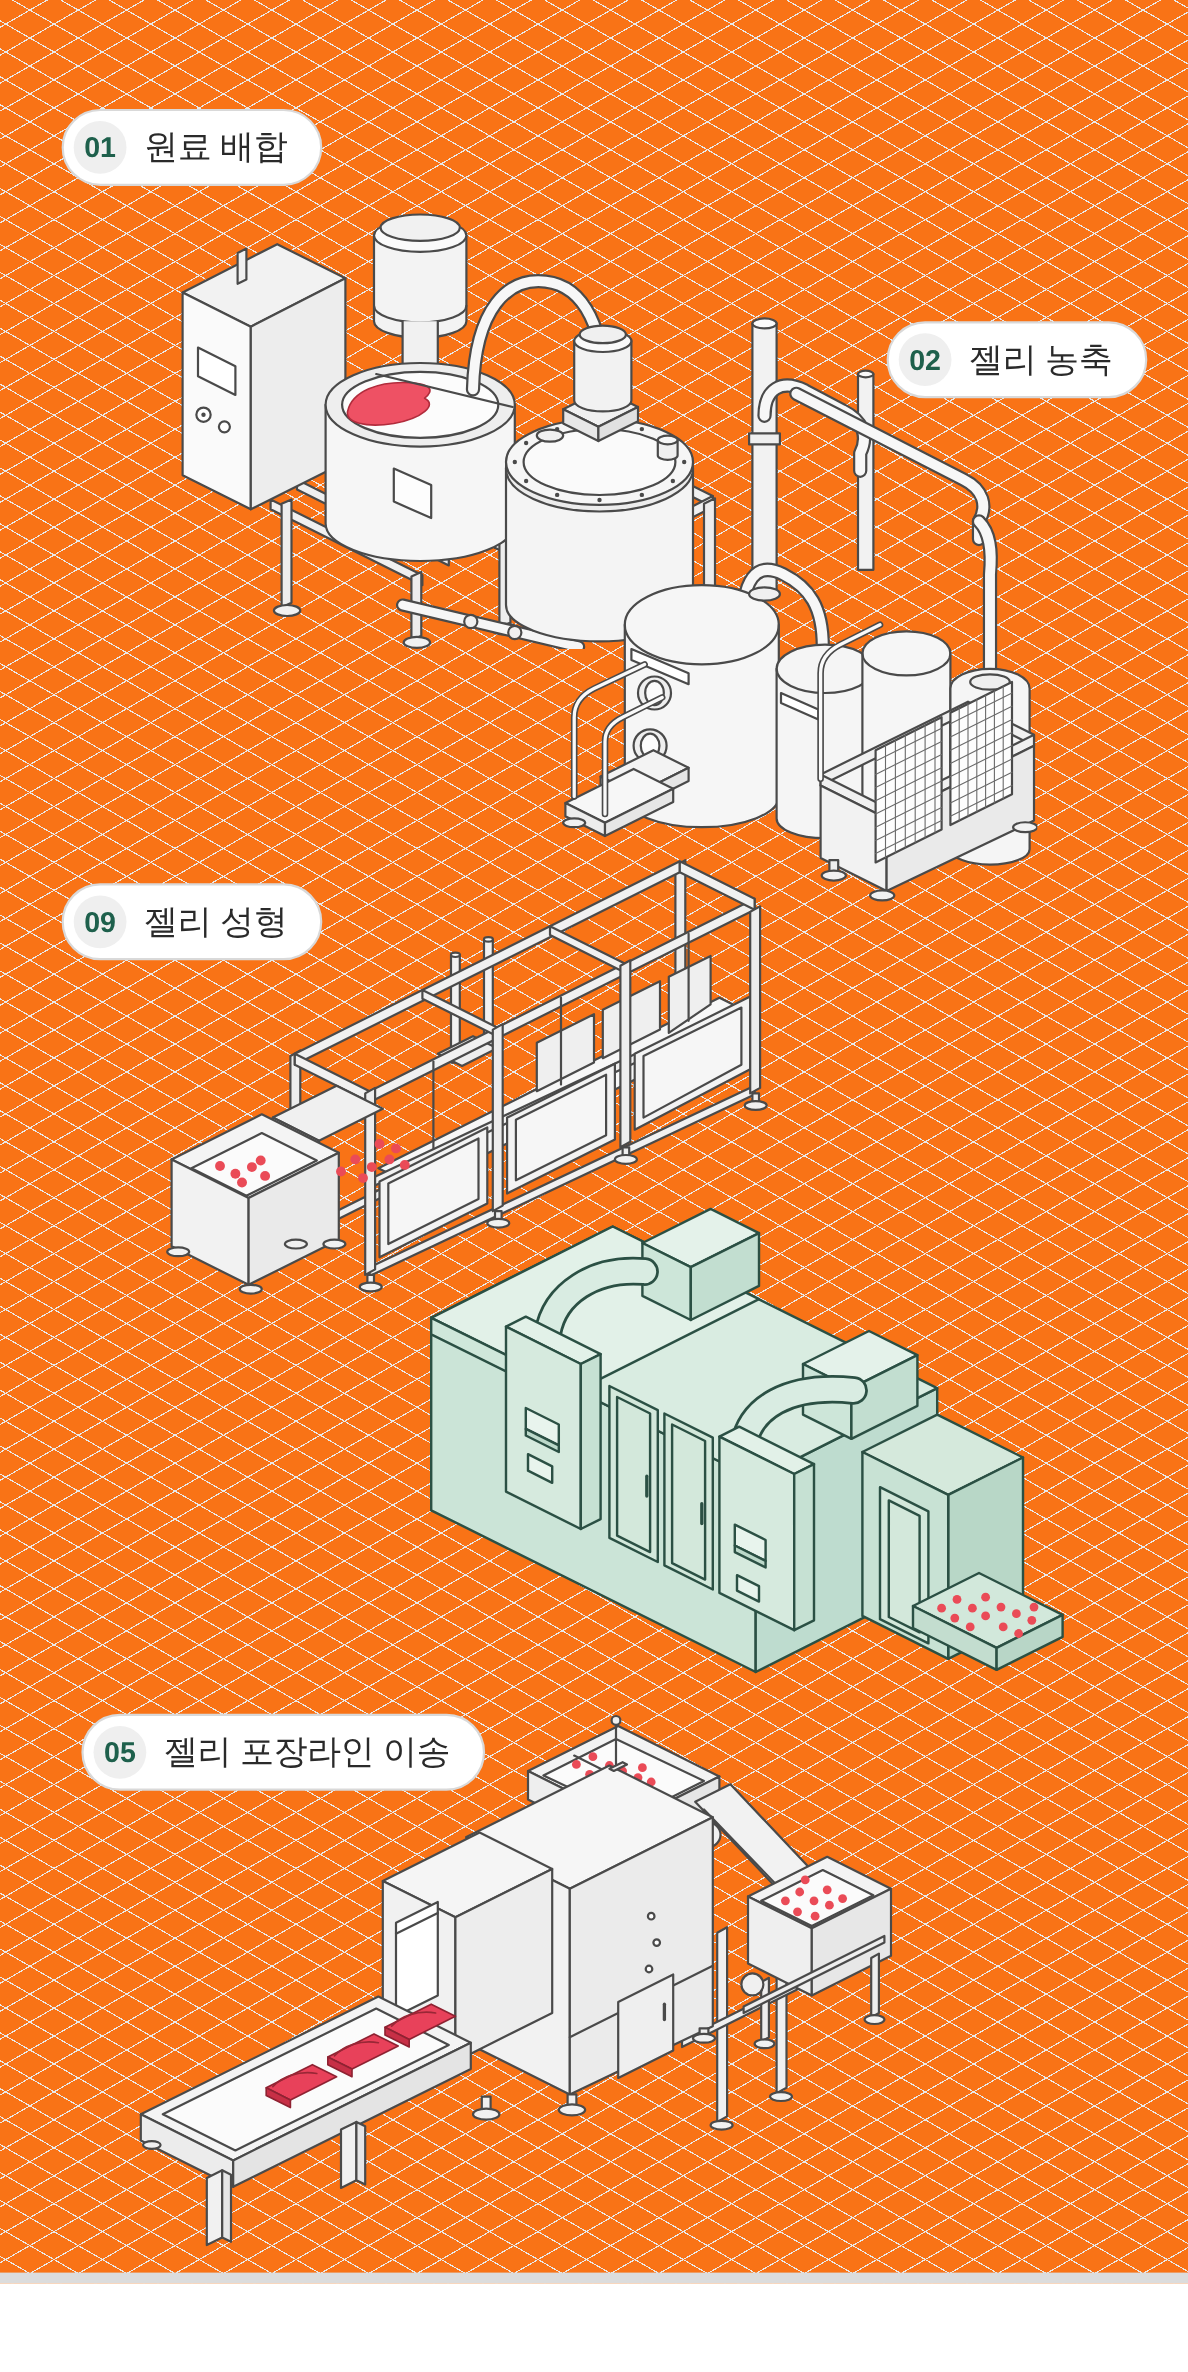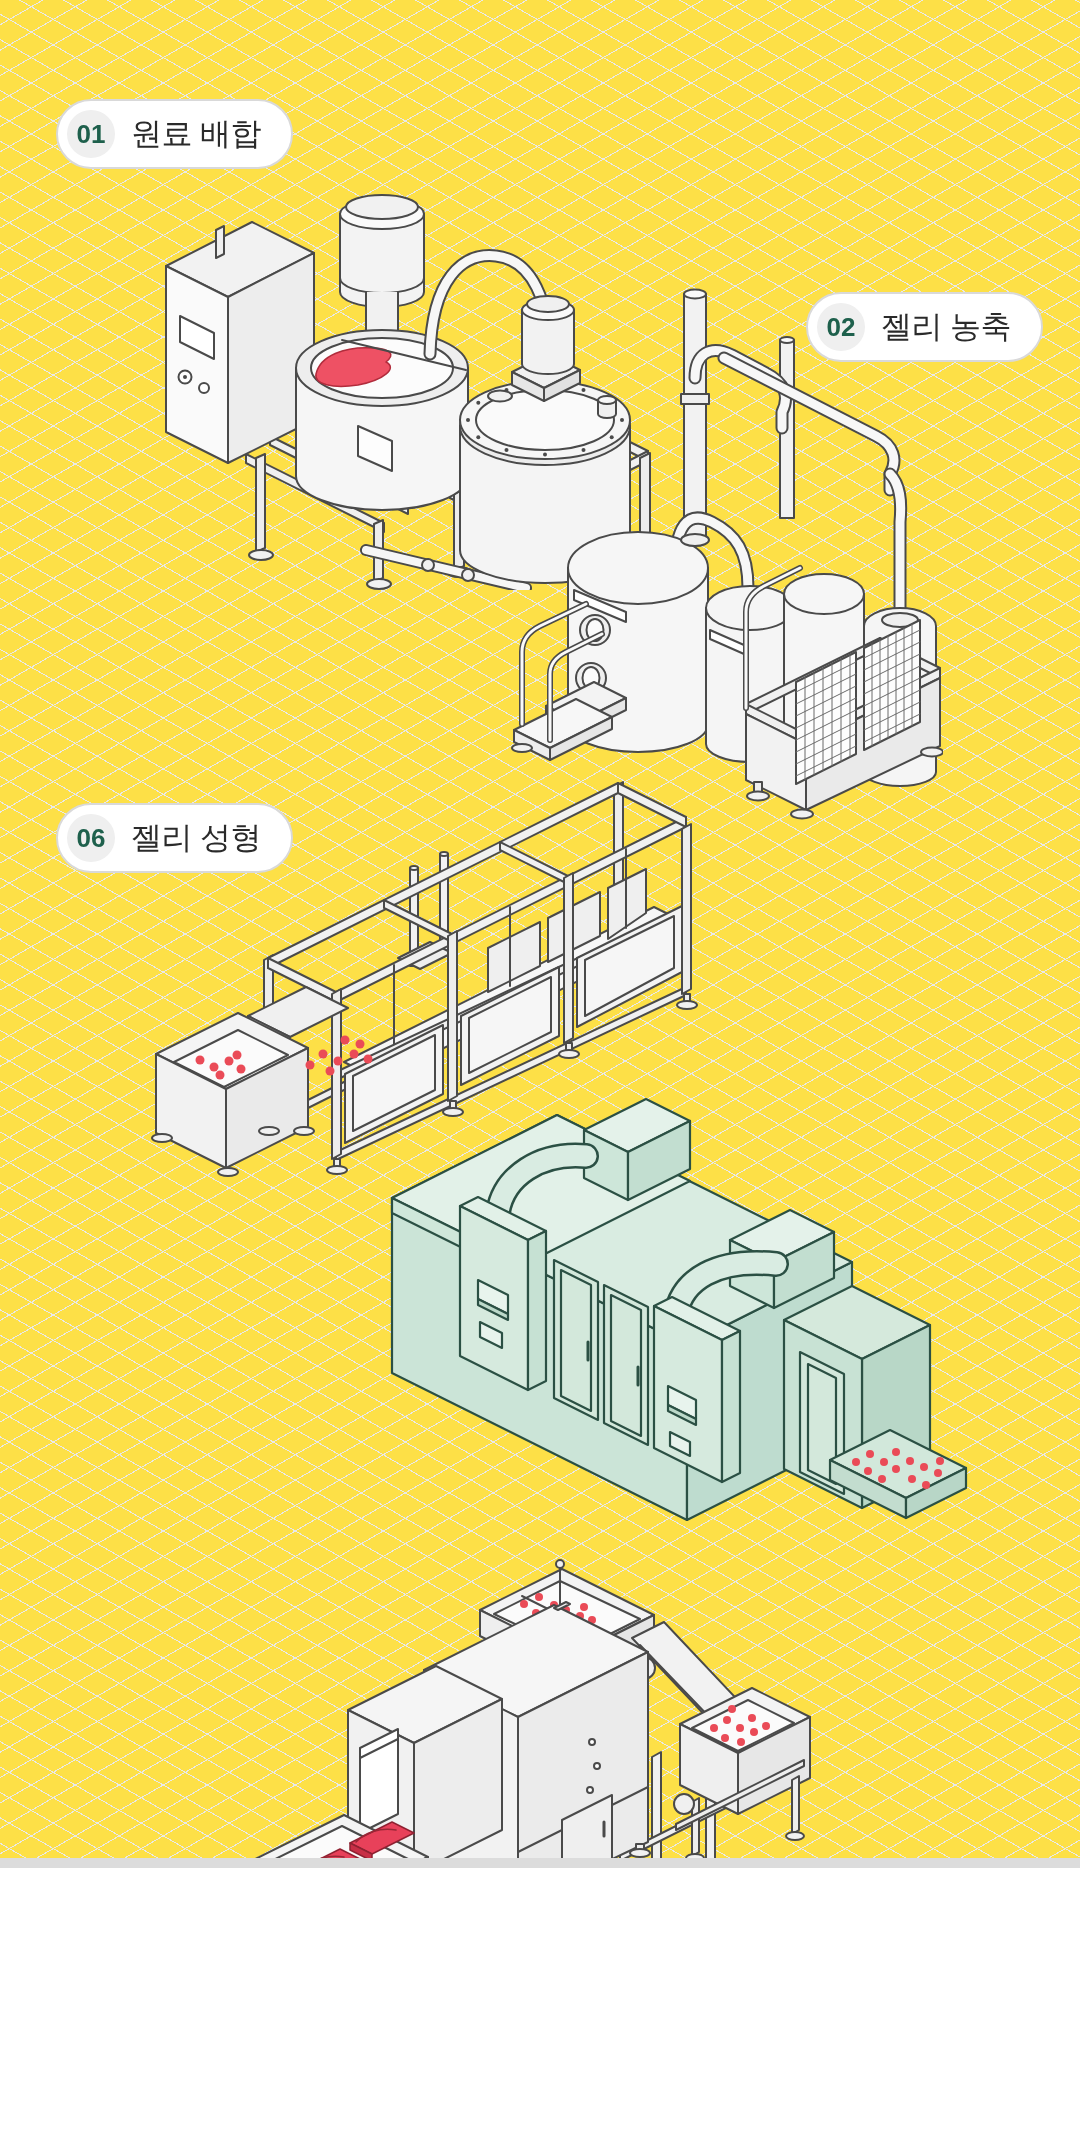--- a/index.html
+++ b/index.html
@@ -1,16 +1,16 @@
 <!DOCTYPE html>
 <html><head>
 <meta charset="utf-8">
 <style>
   html,body{margin:0;padding:0;background:#ffffff;}
-  .stage{position:relative;width:1080px;height:1868px;background:#fde047;overflow:hidden;
+  .stage{position:relative;width:1080px;height:2076px;background:#f97316;overflow:hidden;
          font-family:"Liberation Sans","DejaVu Sans",sans-serif;}
   .grid{position:absolute;inset:0;z-index:0;
     background-image:
       repeating-linear-gradient(30deg,  rgba(0,0,0,0) 0px, rgba(0,0,0,0) 21px, #e9e9e9 21px, #e9e9e9 22px),
       repeating-linear-gradient(150deg, rgba(0,0,0,0) 0px, rgba(0,0,0,0) 21px, #e9e9e9 21px, #e9e9e9 22px);
   }
   .illo{position:absolute;z-index:2;}
   .pill{position:absolute;z-index:20;display:flex;align-items:center;gap:16px;
         background:#ffffff;border:2px solid #d9d9d9;border-radius:44px;padding:9px 30px 9px 9px;}
   .pill .num{width:48px;height:48px;border-radius:50%;background:#efefef;color:#1e604c;
@@ -28,22 +28,26 @@
 
   <div class="pill" style="left:56px;top:99px">
     <span class="num">01</span>
     <span class="lbl">원료 배합</span>
   </div>
   <div class="pill" style="left:806px;top:292px">
     <span class="num">02</span>
     <span class="lbl">젤리 농축</span>
   </div>
   <div class="pill" style="left:56px;top:803px">
-    <span class="num">06</span>
+    <span class="num">09</span>
     <span class="lbl">젤리 성형</span>
+  </div>
+  <div class="pill" style="left:74px;top:1558px">
+    <span class="num">05</span>
+    <span class="lbl">젤리 포장라인 이송</span>
   </div>
 
   <svg class="illo" style="left:128px;top:158px" width="540" height="432" viewBox="0 0 540 432">
     <g fill="#f4f4f4" stroke="#4a4a4a" stroke-width="2" stroke-linejoin="round" stroke-linecap="round">
 
       <polygon points="118,296 256,365 256,374 118,305" fill="#f0f0f0"></polygon>
       <polygon points="142,278 280,347 280,356 142,287" fill="#f0f0f0"></polygon>
       <polygon points="128,300 137,296 137,390 128,394" fill="#ededed"></polygon>
       <polygon points="246,366 255,362 255,420 246,424" fill="#ededed"></polygon>
       <ellipse cx="133" cy="397" rx="12" ry="5" fill="#f1f1f1"></ellipse>

